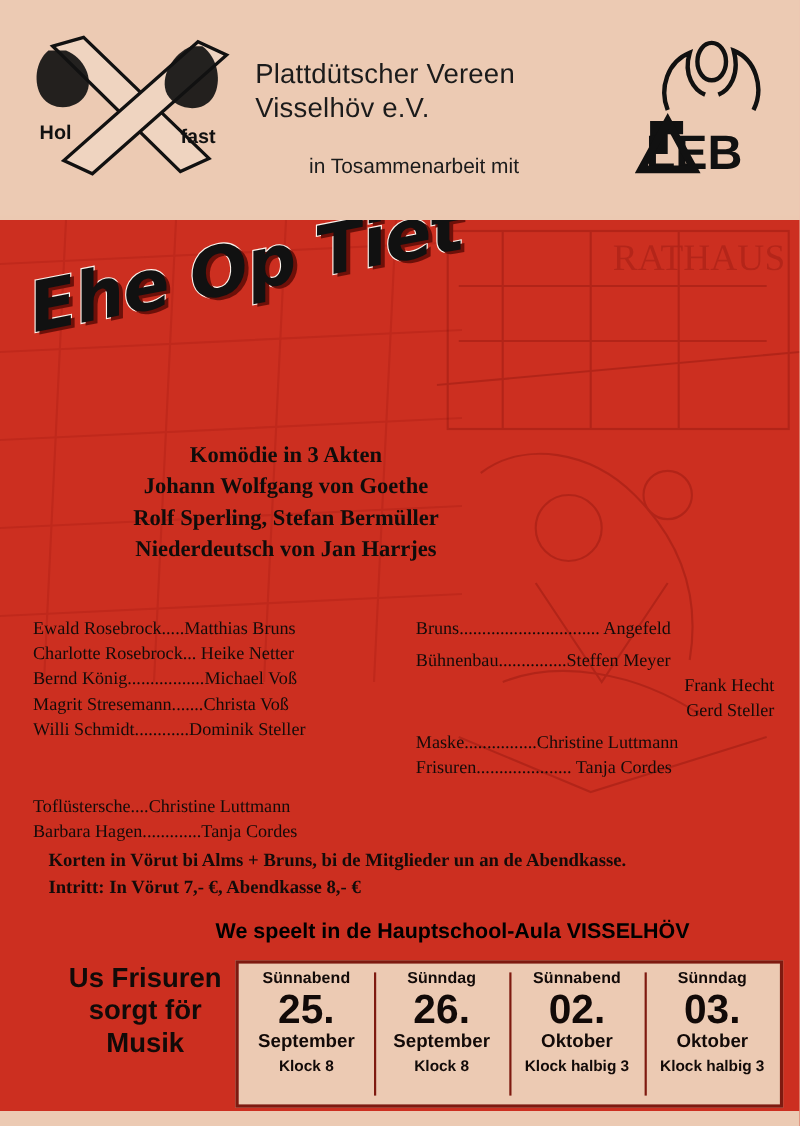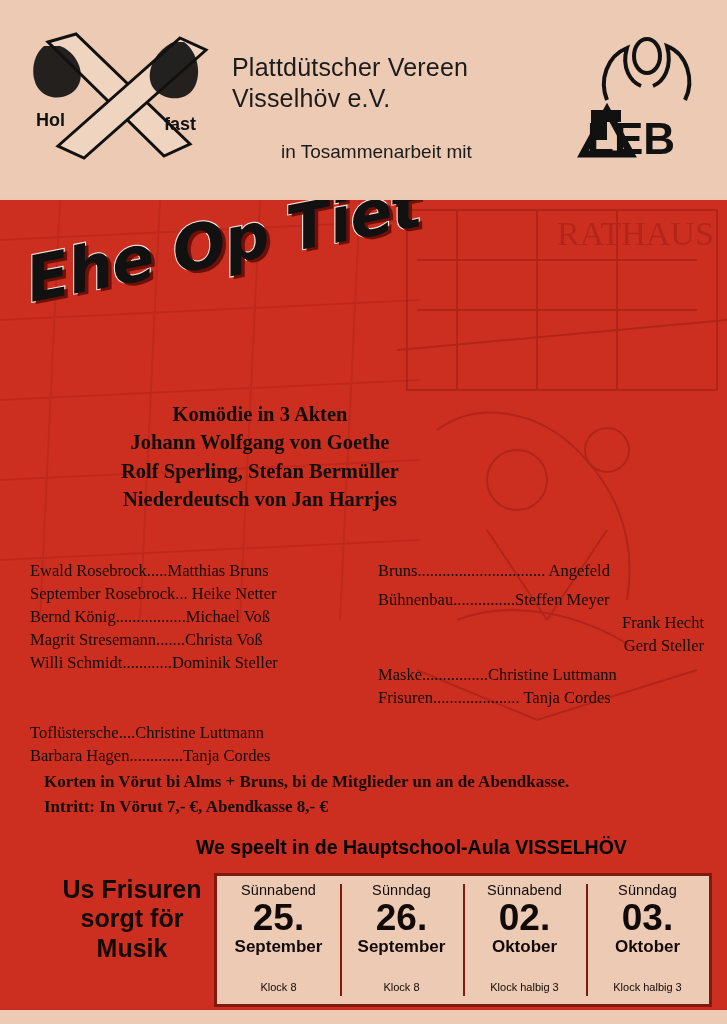--- a/index.html
+++ b/index.html
@@ -214,38 +214,38 @@
     content: "";
     position: absolute;
     left: 0;
     top: 8px;
     bottom: 8px;
     width: 2px;
     background: #7e1a10;
   }
   .d-day {
     font-size: 14.5px;
-    font-weight: normal;
+    font-weight: bold;
     letter-spacing: 0.1px;
   }
   .d-num {
     font-size: 37px;
     font-weight: bold;
     line-height: 1.05;
     margin-top: 1px;
   }
   .d-month {
     font-size: 17px;
     font-weight: bold;
     line-height: 1.1;
   }
   .d-time {
-    font-size: 11px;
-    font-weight: normal;
-    margin-top: 24px;
+    font-size: 14px;
+    font-weight: bold;
+    margin-top: 4px;
   }
   .bottom-strip {
     position: absolute;
     left: 0;
     bottom: 0;
     width: 727px;
     height: 14px;
     background: #eccab3;
   }
 </style>
@@ -324,21 +324,21 @@
     <div class="credits">
       <div>Komödie in 3 Akten</div>
       <div>Johann Wolfgang von Goethe</div>
       <div>Rolf Sperling, Stefan Bermüller</div>
       <div>Niederdeutsch von Jan Harrjes</div>
     </div>
 
     <div class="cast">
       <div class="cast-col-left">
         <div class="cast-row">Ewald Rosebrock.....Matthias Bruns</div>
-        <div class="cast-row">September Rosebrock... Heike Netter</div>
+        <div class="cast-row">Charlotte Rosebrock... Heike Netter</div>
         <div class="cast-row">Bernd König.................Michael Voß</div>
         <div class="cast-row">Magrit Stresemann.......Christa Voß</div>
         <div class="cast-row">Willi Schmidt............Dominik Steller</div>
         <div class="cast-row gap2">Toflüstersche....Christine Luttmann</div>
         <div class="cast-row">Barbara Hagen.............Tanja Cordes</div>
       </div>
       <div class="cast-col-right">
         <div class="cast-row">Bruns............................... Angefeld</div>
         <div class="cast-row gap">Bühnenbau...............Steffen Meyer</div>
         <div class="cast-row cast-right-plain">Frank Hecht</div>

